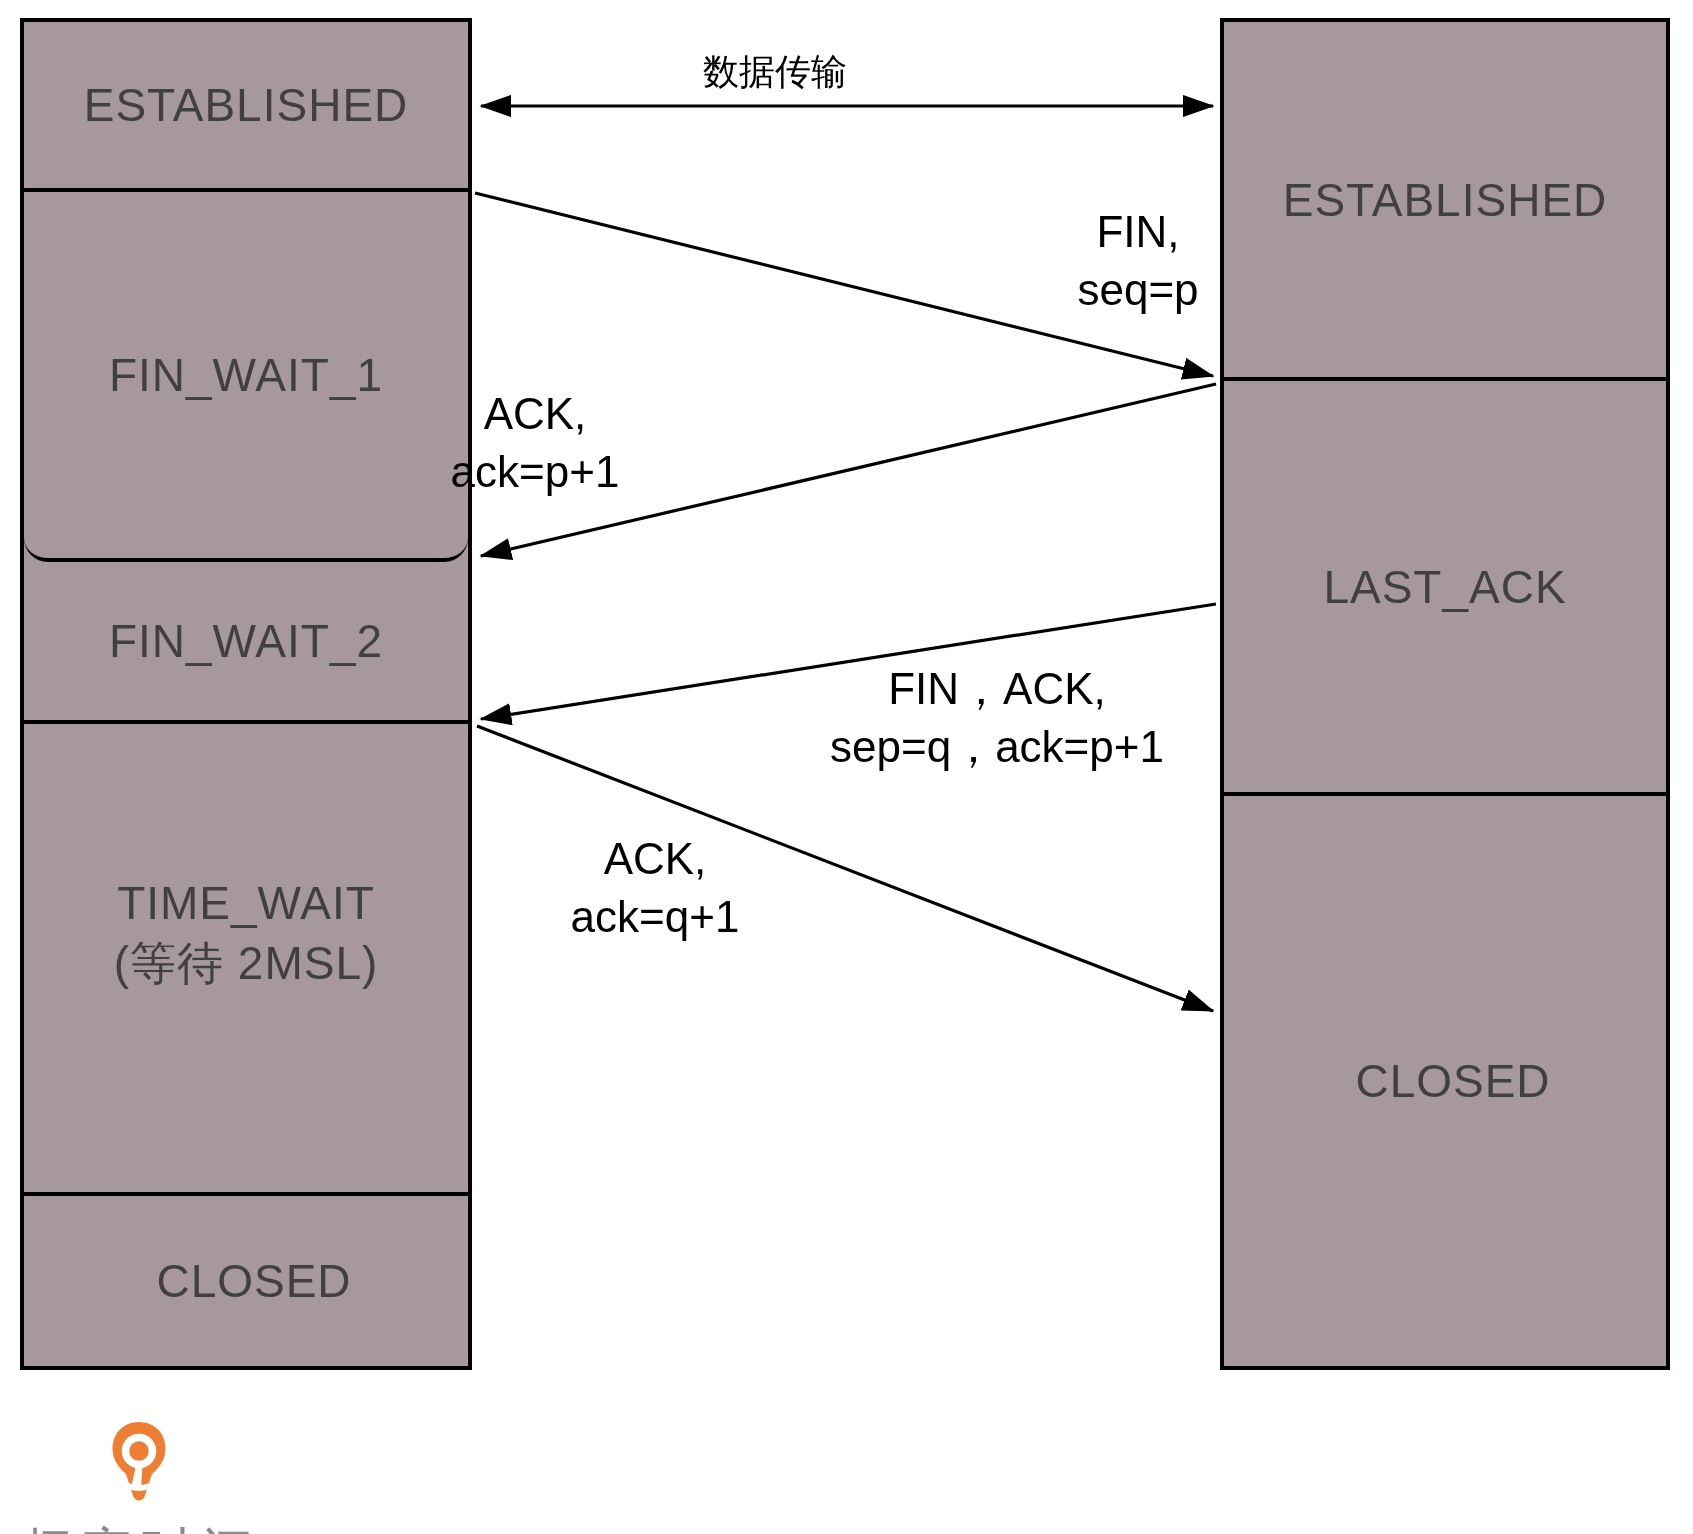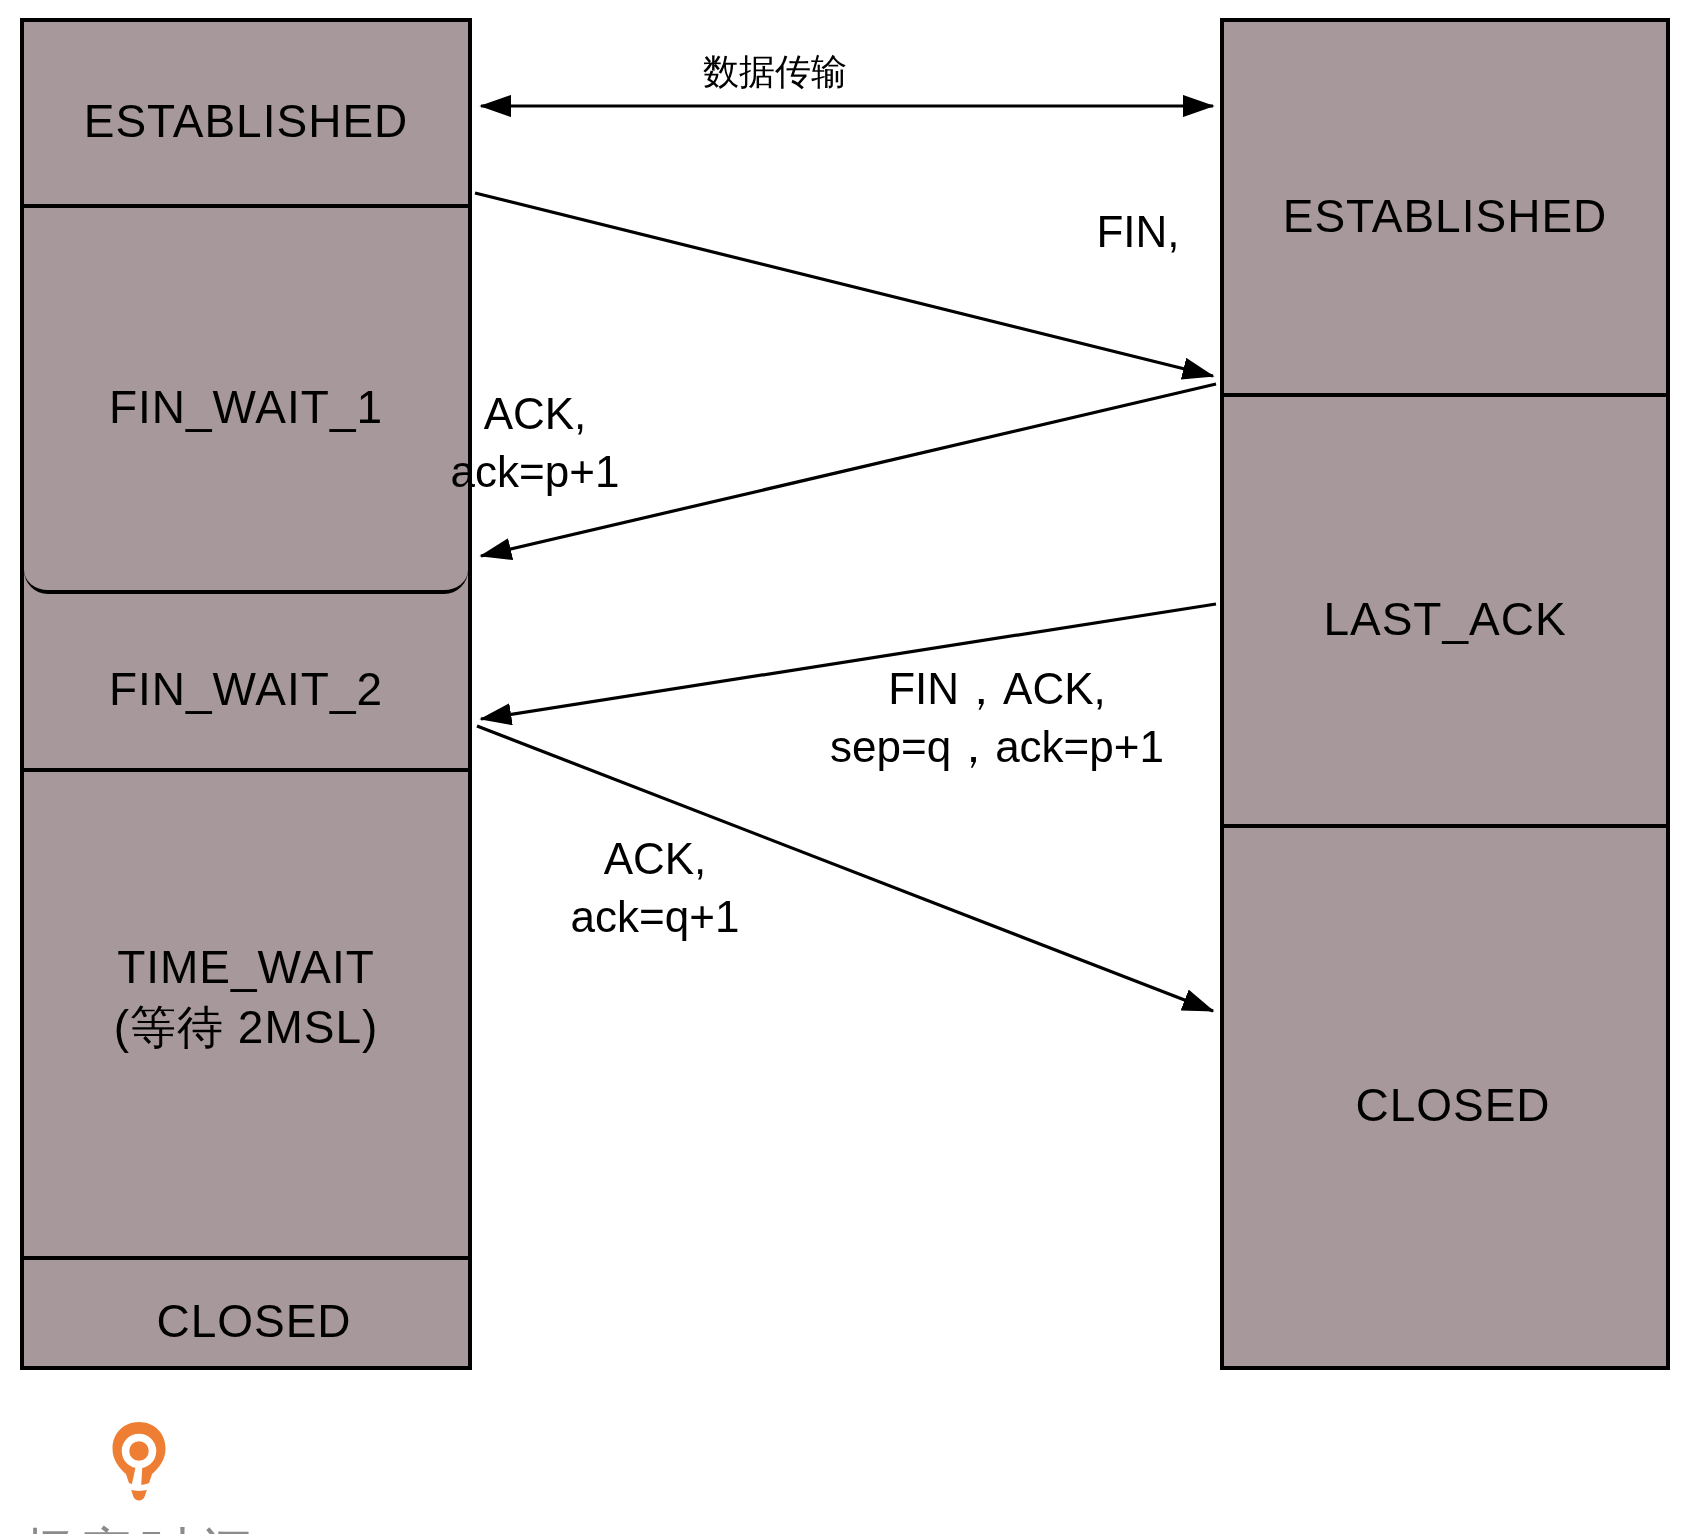--- a/index.html
+++ b/index.html
@@ -9,21 +9,21 @@
   }
   .state-col{
     position:absolute;box-sizing:border-box;background:#a6989b;
     border:4px solid #000;display:flex;flex-direction:column;
   }
   #left-col{left:20px;top:18px;width:452px;height:1352px;}
   #right-col{left:1220px;top:18px;width:450px;height:1352px;}
   .state-box{
     box-sizing:border-box;display:flex;flex-direction:column;
     align-items:center;justify-content:center;
-    color:#000000;font-size:46px;letter-spacing:1px;line-height:60px;margin-top:16px;
+    color:#404040;font-size:46px;letter-spacing:1px;line-height:60px;
   }
   .state-box.divided{border-bottom:4px solid #000;}
   .state-box.grow{flex:1 1 auto;padding-left:16px;}
   
   #l-s1{height:170px;} #l-s2{height:370px;border-radius:24px;} #l-s3{height:162px;}
   #l-s4{height:472px;padding-bottom:50px;}
   
   #r-s1{height:359px;} #r-s2{height:221px;} #r-s3{height:415px;}
   #arrows{position:absolute;left:0;top:0;pointer-events:none;}
   .msg-label{
@@ -91,20 +91,21 @@
     <line x1="475" y1="193" x2="1213" y2="376" stroke="#000" stroke-width="3.2" marker-end="url(#ah-end)"></line>
     <line x1="1216" y1="384" x2="481" y2="556" stroke="#000" stroke-width="3.2" marker-end="url(#ah-end)"></line>
     <line x1="1216" y1="604" x2="481" y2="719" stroke="#000" stroke-width="3.2" marker-end="url(#ah-end)"></line>
     <line x1="477" y1="726" x2="1213" y2="1011" stroke="#000" stroke-width="3.2" marker-end="url(#ah-end)"></line>
   </svg>
 
   <div class="msg-label" id="lbl-data-transfer">数据传输</div>
 
   <div class="msg-label" id="lbl-fin">
     <div>FIN,</div>
+    <div>seq=p</div>
   </div>
 
   <div class="msg-label" id="lbl-ack-p">
     <div>ACK,</div>
     <div>ack=p+1</div>
   </div>
 
   <div class="msg-label" id="lbl-fin-ack">
     <div>FIN，ACK,</div>
     <div>sep=q，ack=p+1</div>

